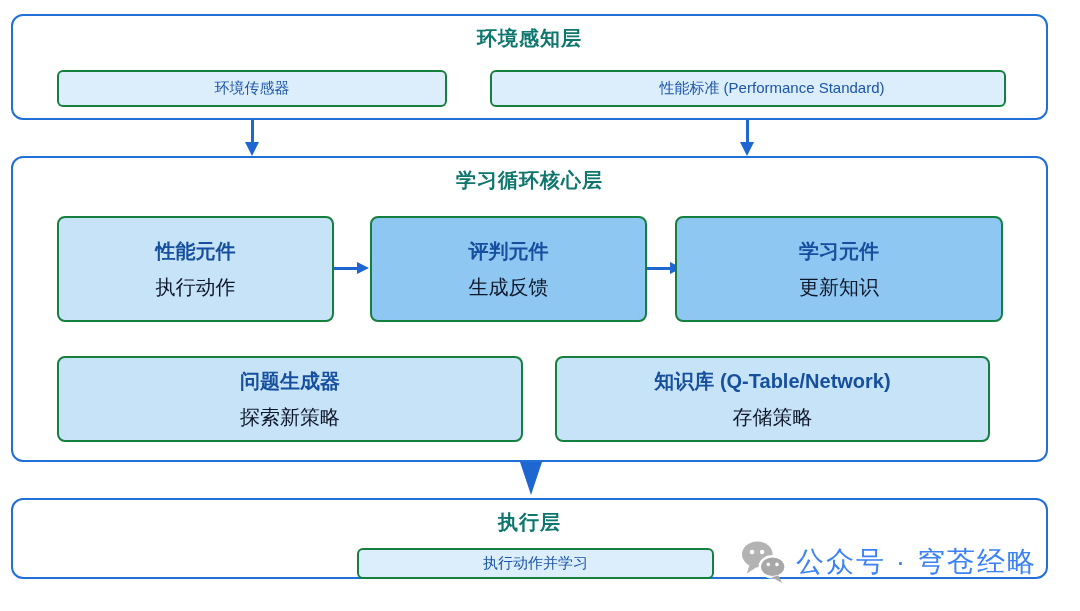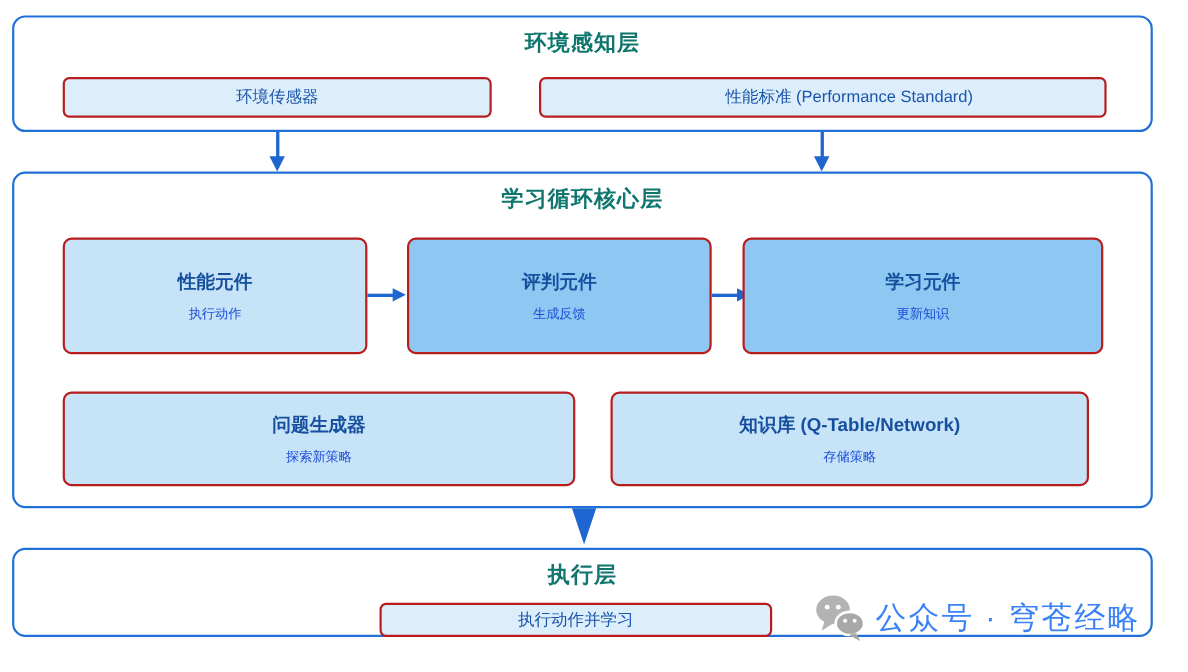--- a/index.html
+++ b/index.html
@@ -14,30 +14,30 @@
   }
   #layer-perception{top:14px;height:106px;}
   #layer-core{top:156px;height:306px;}
   #layer-execution{top:498px;height:81px;}
   .layer-title{
     position:absolute;top:9px;left:0;right:0;text-align:center;
     font-size:20px;font-weight:bold;color:#0f766e;letter-spacing:1px;
   }
   .node{
     position:absolute;box-sizing:border-box;
-    border:2px solid #b91c1c;border-radius:8px;
+    border:2px solid #15803d;border-radius:8px;
     display:flex;flex-direction:column;align-items:center;justify-content:center;
     text-align:center;
   }
   .node.pale{background:#dceefb;border-radius:6px;}
   .node.light{background:#c7e3f8;}
   .node.medium{background:#8ec7f1;}
   .pill-label{font-size:15px;color:#1b55aa;}
-  .node-title{font-size:17px;font-weight:bold;color:#164f9e;text-align:right;}
-  .node-sub{font-size:12px;color:#1d4ed8;margin-top:9px;}
+  .node-title{font-size:20px;font-weight:bold;color:#164f9e;text-align:right;}
+  .node-sub{font-size:20px;color:#0f172a;margin-top:9px;}
   
   .v-arrow-stem{position:absolute;width:2.5px;background:#1e66d0;}
   .v-arrow-head{
     position:absolute;width:0;height:0;
     border-left:7px solid transparent;border-right:7px solid transparent;
     border-top:14px solid #1e66d0;
   }
   
   .h-arrow-line{position:absolute;height:2.5px;background:#1e66d0;}
   .h-arrow-head{
@@ -111,21 +111,21 @@
     <div class="node light" style="left:44px;top:198px;width:466px;height:86px;">
       <div class="node-title">问题生成器</div>
       <div class="node-sub">探索新策略</div>
     </div>
   </section>
 
   <div class="big-arrow" style="left:520px;top:462px;"></div>
 
   <section class="layer" id="layer-execution">
     <div class="layer-title">执行层</div>
-    <div class="node pale" style="left:332px;top:48px;width:357px;height:31px;">
+    <div class="node pale" style="left:344px;top:48px;width:357px;height:31px;">
       <span class="pill-label">执行动作并学习</span>
     </div>
 
     <div class="watermark">
       <span style="display:inline-block;line-height:0;">
         <svg width="46" height="44" viewBox="0 0 48 46">
           <ellipse cx="17" cy="15" rx="16" ry="13.5" fill="#b3b3b3"></ellipse>
           <polygon points="9,26 6,35 17,28" fill="#b3b3b3"></polygon>
           <circle cx="11.5" cy="12.5" r="2.3" fill="#ffffff"></circle>
           <circle cx="22" cy="12.5" r="2.3" fill="#ffffff"></circle>

